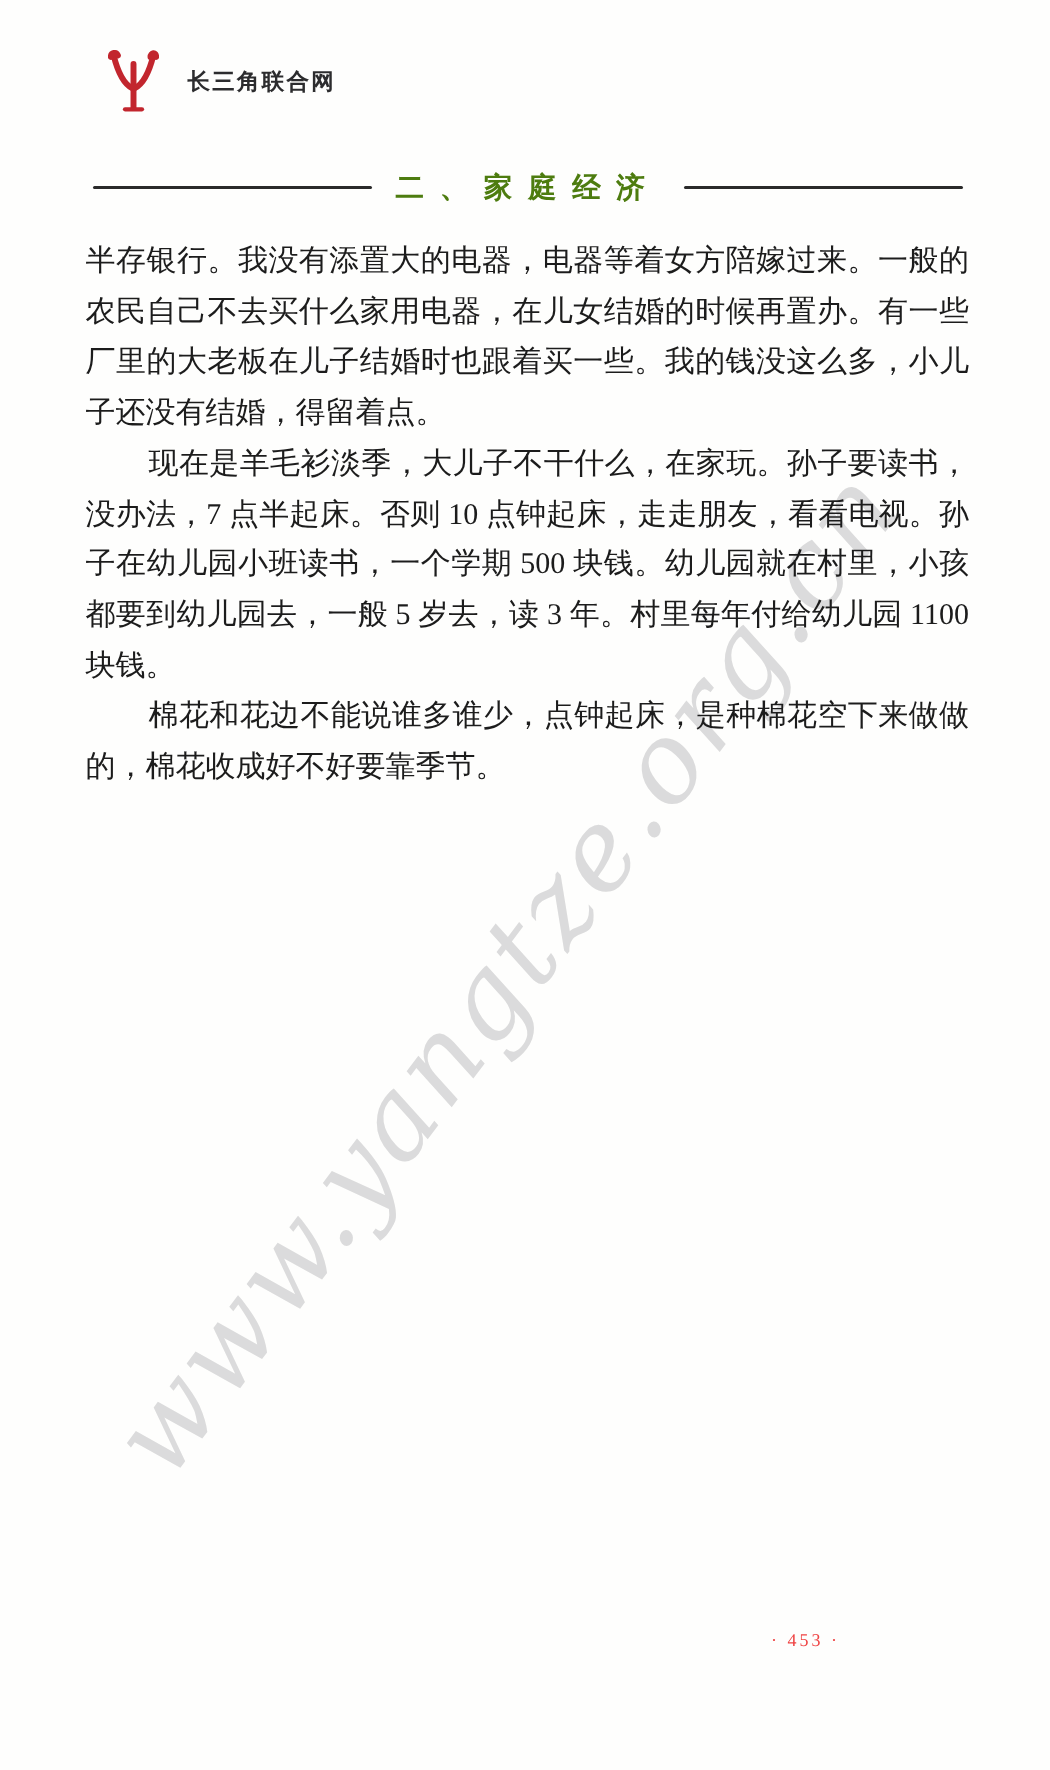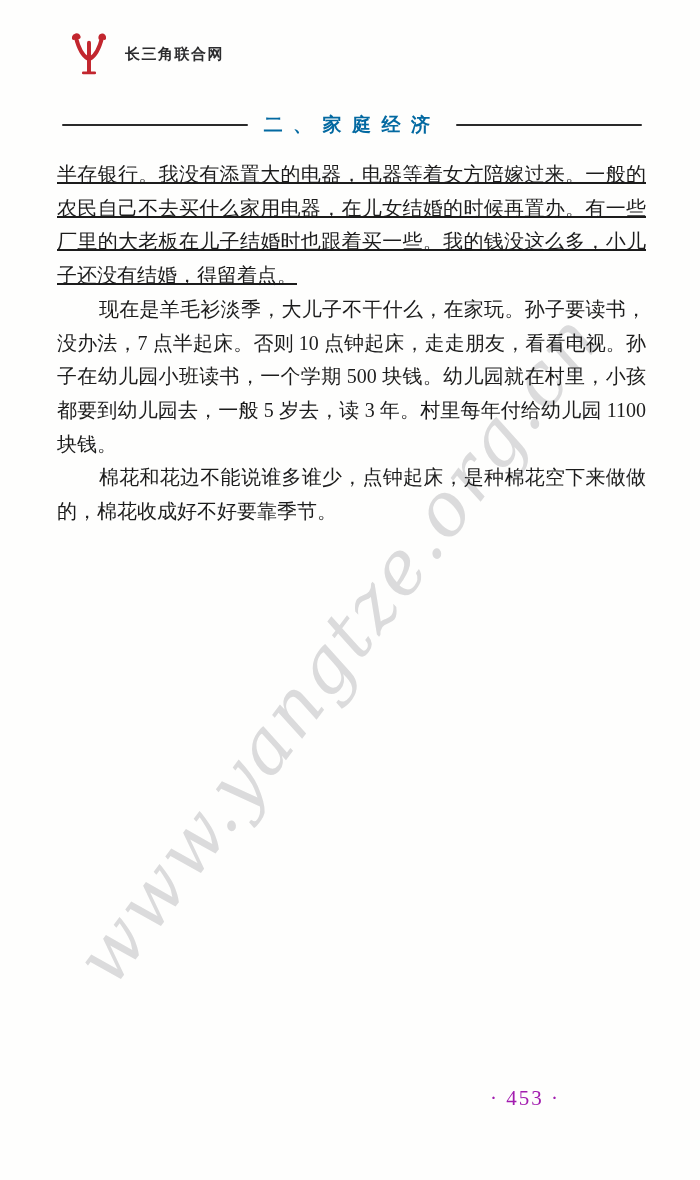--- a/index.html
+++ b/index.html
@@ -65,48 +65,48 @@
     height: 2px;
     background: #2a2a2a;
     border-radius: 1px;
   }
   .chapter-title {
     margin: 0 16px;
     font-size: 19px;
     font-weight: 600;
     letter-spacing: 0.55em;
     white-space: nowrap;
-    color: #0369a1;
+    color: #4d7c0f;
   }
 
   
   .body-text {
     position: absolute;
     top: 158px;
     left: 57px;
     width: 589px;
     z-index: 1;
     font-size: 20px;
     line-height: 33.7px;
     text-align: justify;
     text-justify: inter-character;
   }
   .para { margin: 0; text-indent: 2.1em; }
-  .para.no-indent { text-indent: 0; text-decoration: underline; }
+  .para.no-indent { text-indent: 0; }
   .para.note { font-style: italic; }
 
   
   .page-number {
     position: absolute;
     top: 1086px;
     right: 140px;
     z-index: 1;
-    font-size: 21px;
+    font-size: 12px;
     letter-spacing: 2px;
-    color: #a21caf;
+    color: #ef4444;
   }
 </style>
 </head>
 <body>
 
 <div class="page">
 
   <div class="watermark">www.yangtze.org.cn</div>
 
   <header class="masthead">

